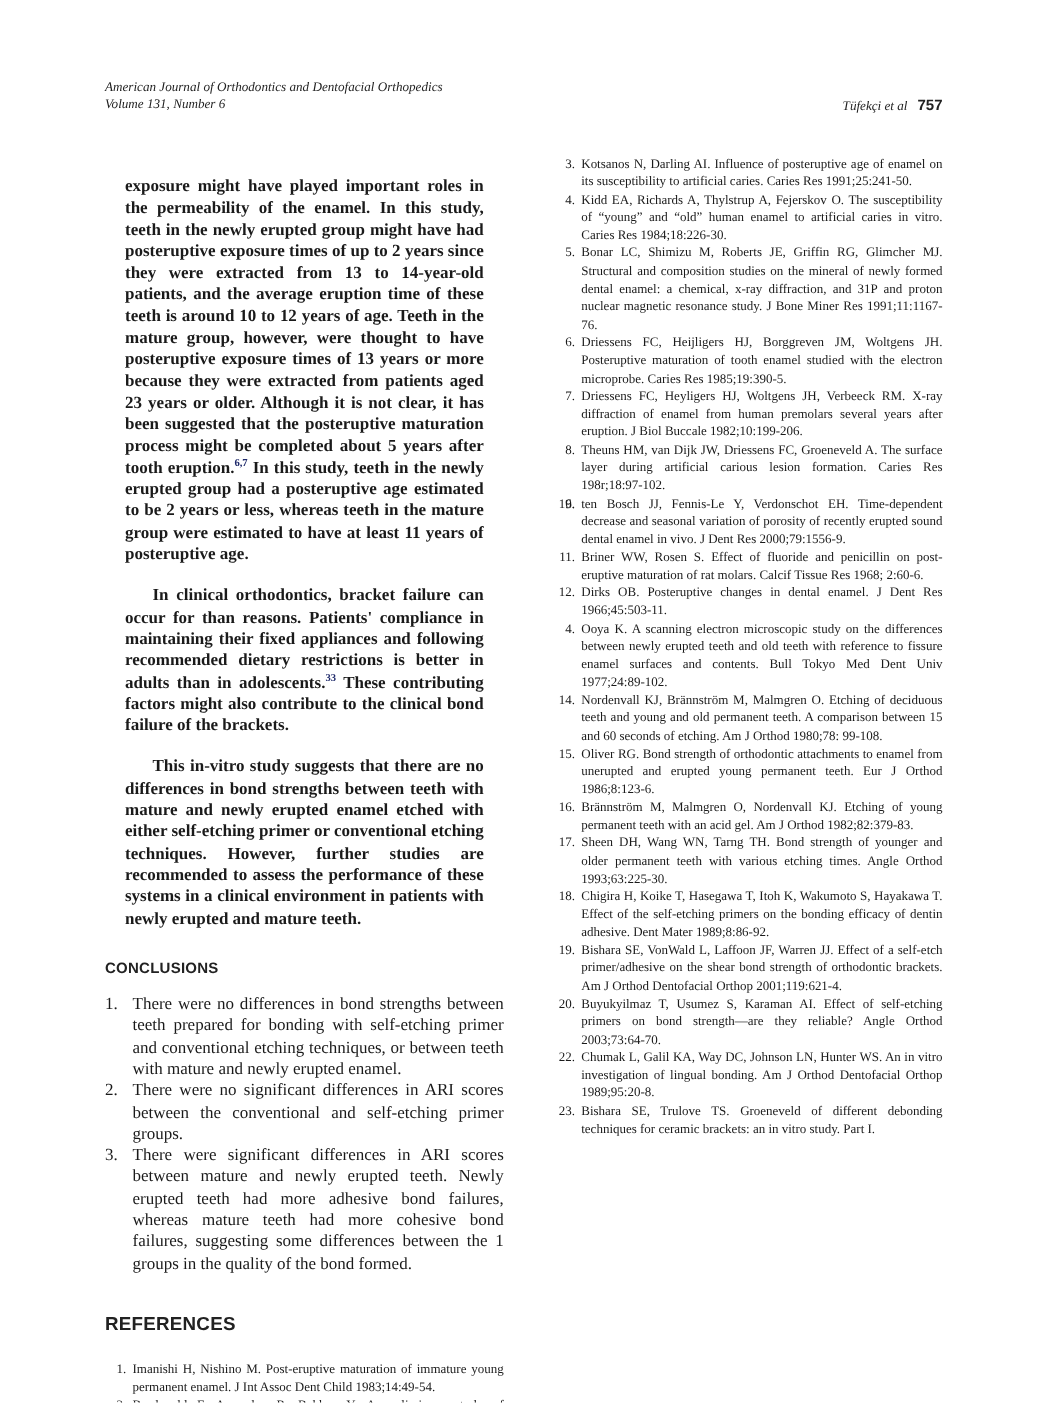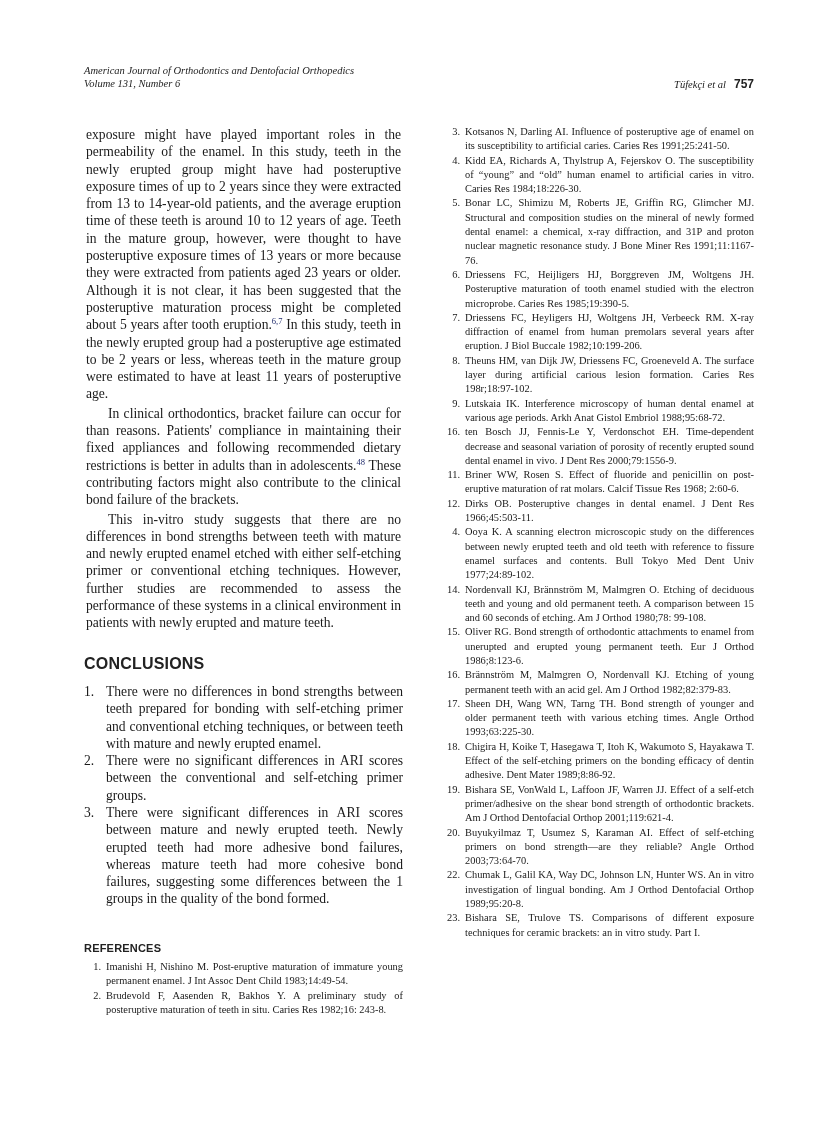--- a/index.html
+++ b/index.html
@@ -2,50 +2,50 @@
 <html><head>
 <meta charset="utf-8">
 <style>
   html, body { margin: 0; padding: 0; background: #ffffff; }
   body { width: 838px; height: 1122px; position: relative; overflow: hidden; color: #1a1a1a; }
   .header { position: absolute; left: 84px; top: 64px; width: 670px; font-family: "Liberation Serif", serif; font-style: italic; font-size: 10.5px; line-height: 13px; color: #222; }
   .header .left { position: absolute; left: 0; top: 0; }
   .header .right { position: absolute; right: 0; top: 14px; white-space: nowrap; }
   .header .page-num { font-family: "Liberation Sans", sans-serif; font-style: normal; font-weight: bold; font-size: 12px; margin-left: 8px; }
   .col-left { position: absolute; left: 84px; top: 124px; width: 319px; font-family: "Liberation Serif", serif; font-size: 13.6px; line-height: 17.3px; text-align: justify; }
-  .col-left p { margin: 2px; }
+  .col-left p { margin: 16px; font-weight: bold; }
   .col-left p.indent { text-indent: 22px; }
   sup { font-size: 8.5px; line-height: 0; vertical-align: 5px; color: #1f2a6b; }
-  h2 { font-family: "Liberation Sans", sans-serif; font-weight: bold; font-size: 16px; letter-spacing: 0.2px; margin: 0; color: #222; }
+  h2 { font-family: "Liberation Sans", sans-serif; font-weight: bold; font-size: 12px; letter-spacing: 0.2px; margin: 0; color: #222; }
   .conclusions-heading { margin-top: 23px; margin-bottom: 11px; }
   ol.conc { margin: 0; padding: 0; list-style: none; }
   ol.conc li { position: relative; padding-left: 22px; }
   ol.conc li .num { position: absolute; left: 0; top: 0; }
-  .references-heading { margin-top: 32px; margin-bottom: 3px; font-size: 11px; }
+  .references-heading { margin-top: 32px; margin-bottom: 21px; font-size: 15px; }
   ol.refs { margin: 0; padding: 0; list-style: none; font-family: "Liberation Serif", serif; font-size: 10.4px; line-height: 14.3px; text-align: justify; }
   ol.refs li { position: relative; padding-left: 22px; }
   ol.refs li .num { position: absolute; left: 0; top: 0; width: 17px; text-align: right; }
   .col-right { position: absolute; left: 443px; top: 125px; width: 311px; }
 </style>
 </head>
 <body>
 
 <div class="header">
   <div class="left">
     <div>American Journal of Orthodontics and Dentofacial Orthopedics</div>
     <div>Volume 131, Number 6</div>
   </div>
   <div class="right">
     <span>Tüfekçi et al</span><span class="page-num">757</span>
   </div>
 </div>
 
 <div class="col-left">
   <p><span>exposure might have played important roles in the permeability of the enamel. In this study, teeth in the newly erupted group might have had posteruptive exposure times of up to 2 years since they were extracted from 13 to 14-year-old patients, and the average eruption time of these teeth is around 10 to 12 years of age. Teeth in the mature group, however, were thought to have posteruptive exposure times of 13 years or more because they were extracted from patients aged 23 years or older. Although it is not clear, it has been suggested that the posteruptive maturation process might be completed about 5 years after tooth eruption.</span><sup>6,7</sup><span> In this study, teeth in the newly erupted group had a posteruptive age estimated to be 2 years or less, whereas teeth in the mature group were estimated to have at least 11 years of posteruptive age.</span></p>
-  <p class="indent"><span>In clinical orthodontics, bracket failure can occur for than reasons. Patients' compliance in maintaining their fixed appliances and following recommended dietary restrictions is better in adults than in adolescents.</span><sup>48</sup><span> These contributing factors might also contribute to the clinical bond failure of the brackets.</span></p>
+  <p class="indent"><span>In clinical orthodontics, bracket failure can occur for than reasons. Patients' compliance in maintaining their fixed appliances and following recommended dietary restrictions is better in adults than in adolescents.</span><sup>33</sup><span> These contributing factors might also contribute to the clinical bond failure of the brackets.</span></p>
   <p class="indent">This in-vitro study suggests that there are no differences in bond strengths between teeth with mature and newly erupted enamel etched with either self-etching primer or conventional etching techniques. However, further studies are recommended to assess the performance of these systems in a clinical environment in patients with newly erupted and mature teeth.</p>
 
   <h2 class="conclusions-heading">CONCLUSIONS</h2>
   <ol class="conc">
     <li><span class="num">1.</span><span>There were no differences in bond strengths between teeth prepared for bonding with self-etching primer and conventional etching techniques, or between teeth with mature and newly erupted enamel.</span></li>
     <li><span class="num">2.</span><span>There were no significant differences in ARI scores between the conventional and self-etching primer groups.</span></li>
     <li><span class="num">3.</span><span>There were significant differences in ARI scores between mature and newly erupted teeth. Newly erupted teeth had more adhesive bond failures, whereas mature teeth had more cohesive bond failures, suggesting some differences between the 1 groups in the quality of the bond formed.</span></li>
   </ol>
 
   <h2 class="references-heading">REFERENCES</h2>
@@ -56,28 +56,28 @@
 </div>
 
 <div class="col-right">
   <ol class="refs">
     <li><span class="num">3.</span><span>Kotsanos N, Darling AI. Influence of posteruptive age of enamel on its susceptibility to artificial caries. Caries Res 1991;25:241-50.</span></li>
     <li><span class="num">4.</span><span>Kidd EA, Richards A, Thylstrup A, Fejerskov O. The susceptibility of “young” and “old” human enamel to artificial caries in vitro. Caries Res 1984;18:226-30.</span></li>
     <li><span class="num">5.</span><span>Bonar LC, Shimizu M, Roberts JE, Griffin RG, Glimcher MJ. Structural and composition studies on the mineral of newly formed dental enamel: a chemical, x-ray diffraction, and 31P and proton nuclear magnetic resonance study. J Bone Miner Res 1991;11:1167-76.</span></li>
     <li><span class="num">6.</span><span>Driessens FC, Heijligers HJ, Borggreven JM, Woltgens JH. Posteruptive maturation of tooth enamel studied with the electron microprobe. Caries Res 1985;19:390-5.</span></li>
     <li><span class="num">7.</span><span>Driessens FC, Heyligers HJ, Woltgens JH, Verbeeck RM. X-ray diffraction of enamel from human premolars several years after eruption. J Biol Buccale 1982;10:199-206.</span></li>
     <li><span class="num">8.</span><span>Theuns HM, van Dijk JW, Driessens FC, Groeneveld A. The surface layer during artificial carious lesion formation. Caries Res 198r;18:97-102.</span></li>
-    <li><span class="num">9.</span><span>Lutskaia IK. Interference microscopy of human dental enamel at various age periods. Arkh Anat Gistol Embriol 1988;95:68-72.</span></li>
+    <li><span class="num">9.</span></li>
     <li><span class="num">16.</span><span>ten Bosch JJ, Fennis-Le Y, Verdonschot EH. Time-dependent decrease and seasonal variation of porosity of recently erupted sound dental enamel in vivo. J Dent Res 2000;79:1556-9.</span></li>
     <li><span class="num">11.</span><span>Briner WW, Rosen S. Effect of fluoride and penicillin on post-eruptive maturation of rat molars. Calcif Tissue Res 1968; 2:60-6.</span></li>
     <li><span class="num">12.</span><span>Dirks OB. Posteruptive changes in dental enamel. J Dent Res 1966;45:503-11.</span></li>
     <li><span class="num">4.</span><span>Ooya K. A scanning electron microscopic study on the differences between newly erupted teeth and old teeth with reference to fissure enamel surfaces and contents. Bull Tokyo Med Dent Univ 1977;24:89-102.</span></li>
     <li><span class="num">14.</span><span>Nordenvall KJ, Brännström M, Malmgren O. Etching of deciduous teeth and young and old permanent teeth. A comparison between 15 and 60 seconds of etching. Am J Orthod 1980;78: 99-108.</span></li>
     <li><span class="num">15.</span><span>Oliver RG. Bond strength of orthodontic attachments to enamel from unerupted and erupted young permanent teeth. Eur J Orthod 1986;8:123-6.</span></li>
     <li><span class="num">16.</span><span>Brännström M, Malmgren O, Nordenvall KJ. Etching of young permanent teeth with an acid gel. Am J Orthod 1982;82:379-83.</span></li>
     <li><span class="num">17.</span><span>Sheen DH, Wang WN, Tarng TH. Bond strength of younger and older permanent teeth with various etching times. Angle Orthod 1993;63:225-30.</span></li>
     <li><span class="num">18.</span><span>Chigira H, Koike T, Hasegawa T, Itoh K, Wakumoto S, Hayakawa T. Effect of the self-etching primers on the bonding efficacy of dentin adhesive. Dent Mater 1989;8:86-92.</span></li>
     <li><span class="num">19.</span><span>Bishara SE, VonWald L, Laffoon JF, Warren JJ. Effect of a self-etch primer/adhesive on the shear bond strength of orthodontic brackets. Am J Orthod Dentofacial Orthop 2001;119:621-4.</span></li>
     <li><span class="num">20.</span><span>Buyukyilmaz T, Usumez S, Karaman AI. Effect of self-etching primers on bond strength—are they reliable? Angle Orthod 2003;73:64-70.</span></li>
     <li><span class="num">22.</span><span>Chumak L, Galil KA, Way DC, Johnson LN, Hunter WS. An in vitro investigation of lingual bonding. Am J Orthod Dentofacial Orthop 1989;95:20-8.</span></li>
-    <li><span class="num">23.</span><span>Bishara SE, Trulove TS. Comparisons of different exposure techniques for ceramic brackets: an in vitro study. Part I.</span></li>
+    <li><span class="num">23.</span><span>Bishara SE, Trulove TS. Groeneveld of different debonding techniques for ceramic brackets: an in vitro study. Part I.</span></li>
   </ol>
 </div>
 
 </body></html>

